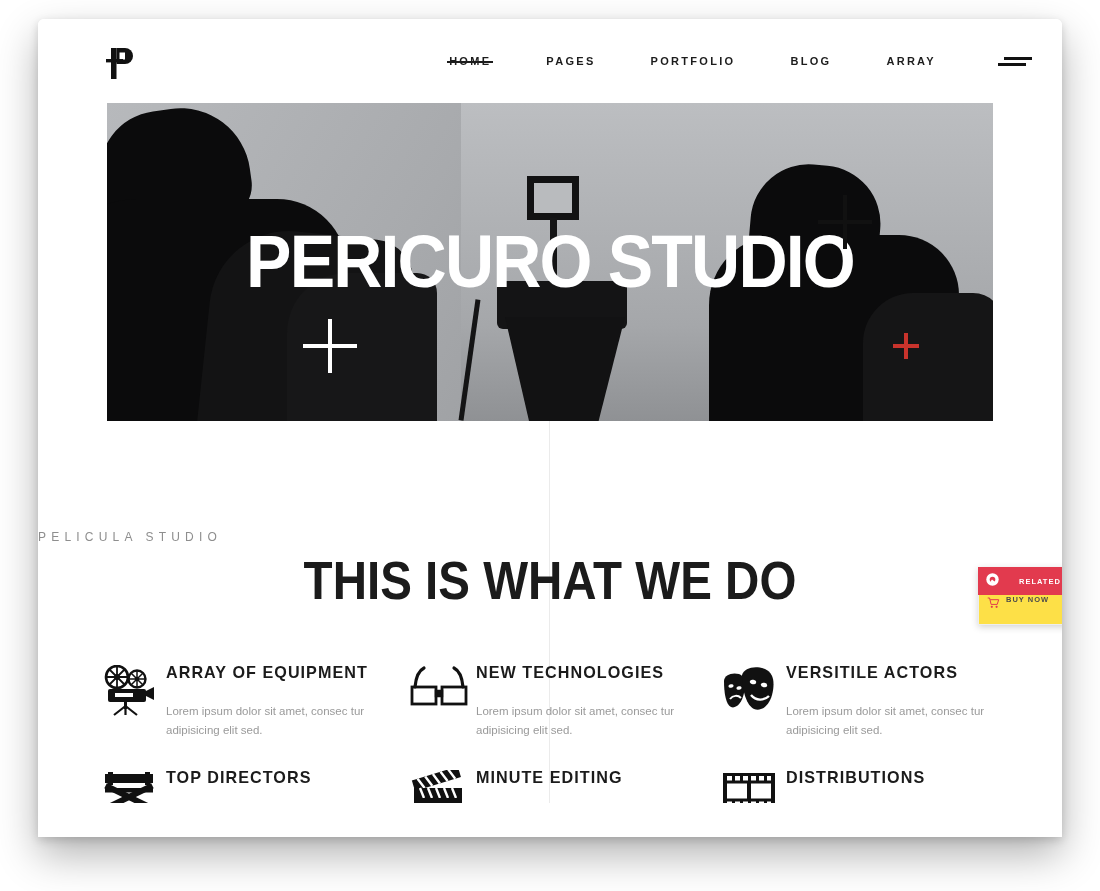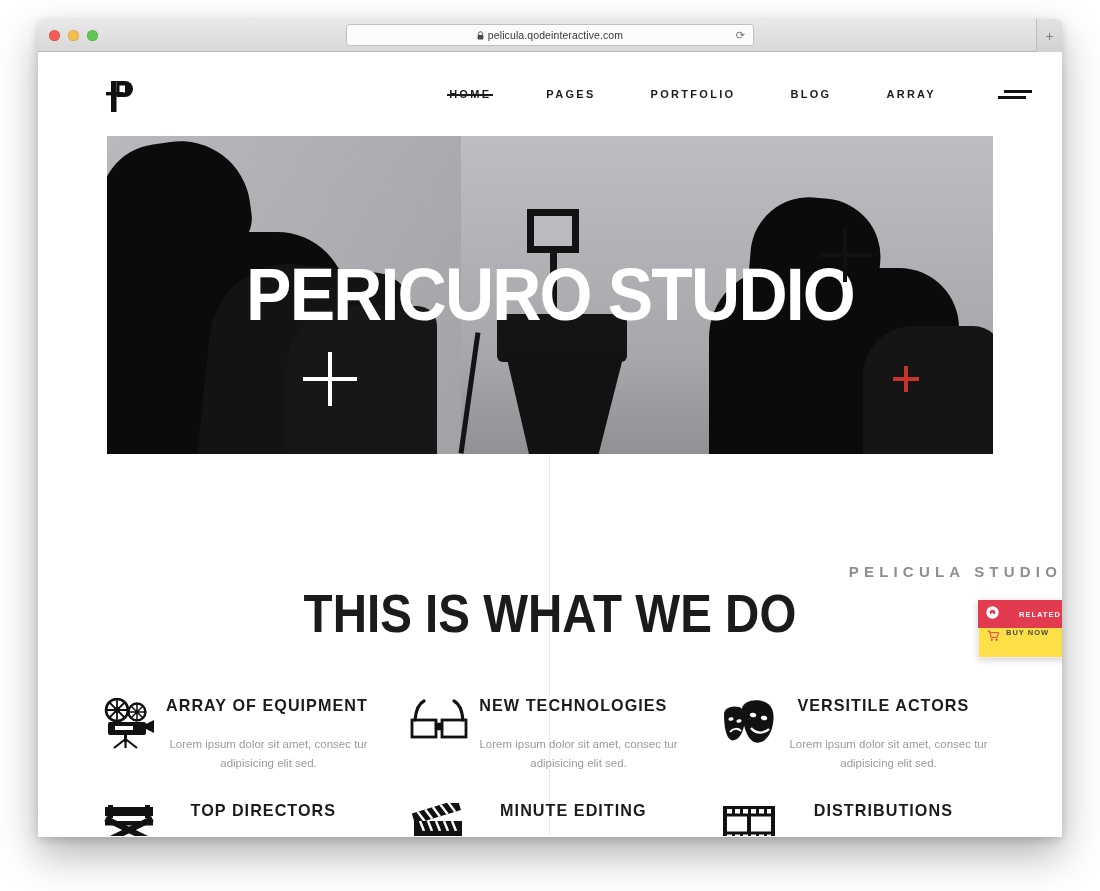--- a/index.html
+++ b/index.html
@@ -151,22 +151,22 @@
   #cross-top-right { left: 711px; top: 92px; width: 54px; height: 54px; }
   #cross-top-right .h { left: 0; top: 25px; width: 54px; height: 3.5px; }
   #cross-top-right .v { left: 25px; top: 0; width: 3.5px; height: 54px; }
   #cross-bottom-right { left: 786px; top: 230px; width: 26px; height: 26px; }
   #cross-bottom-right .h { left: 0; top: 11px; width: 26px; height: 3.5px; }
   #cross-bottom-right .v { left: 11px; top: 0; width: 3.5px; height: 26px; }
 
   
   #section-subtitle {
     position: absolute; left: 0; right: 0; top: 511px;
-    text-align: right;
-    font-size: 15px; letter-spacing: 5.2px; color: #8e8e8e; font-weight: bold;
+    text-align: left;
+    font-size: 12px; letter-spacing: 5.2px; color: #8e8e8e; font-weight: normal;
   }
   #section-title {
     position: absolute; left: 0; right: 0; top: 530px;
     text-align: center;
     font-family: "Liberation Sans Narrow", "Liberation Sans", sans-serif;
     font-weight: bold;
     font-size: 54px; line-height: 62px; letter-spacing: 0px; color: #1b1b1b;
     transform: scaleX(0.88);
   }
 
@@ -176,21 +176,21 @@
     width: 930px;
     display: grid;
     grid-template-columns: repeat(3, 1fr);
     row-gap: 0px;
   }
   .feature { display: flex; padding: 14px 18px 14px 0px; height: 105px; }
   .feature-icon {
     width: 74px; min-width: 74px; display: flex; align-items: flex-start;
     justify-content: center; padding-top: 4px; color: #111;
   }
-  .feature-body { padding-top: 2px; text-align: center; }
+  .feature-body { padding-top: 2px; }
   .feature-title {
     font-family: "Liberation Sans Narrow", "Liberation Sans", sans-serif;
     font-size: 17px; font-weight: bold; letter-spacing: 1.1px; color: #1b1b1b;
     margin-bottom: 10px; transform: scaleX(0.95); transform-origin: left;
   }
   .feature-text {
     font-size: 11.5px; line-height: 19px; color: #9a9a9a; max-width: 205px; margin-top: 19px;
   }
 
   
@@ -216,40 +216,20 @@
     position: absolute; left: 0; bottom: 0; width: 100%; height: 1px; background: #ffffff;
   }
 </style>
 </head>
 <body>
 
 <div id="page">
 
   <div id="browser-window">
 
-    <div id="chrome-bar">
-      <div class="traffic-lights">
-        <span class="light red"></span>
-        <span class="light yellow"></span>
-        <span class="light green"></span>
-      </div>
-
-      <div id="url-bar">
-        <span id="lock-icon">
-          <svg width="7" height="9" viewBox="0 0 7 9">
-            <path d="M1.6 4V2.6a1.9 1.9 0 0 1 3.8 0V4" fill="none" stroke="#4a4a4a" stroke-width="0.9"></path>
-            <rect x="0.6" y="4" width="5.8" height="4.4" rx="0.7" fill="#4a4a4a"></rect>
-          </svg>
-        </span>
-        <span id="url-text">pelicula.qodeinteractive.com</span>
-        <span id="reload-icon">⟳</span>
-      </div>
-
-      <div id="newtab-button">+</div>
-    </div>
 
     <div id="viewport">
 
       <div id="center-divider"></div>
 
       <div id="site-header">
 
         <div id="logo">
           <svg width="40" height="40" viewBox="0 0 40 40">
             <rect x="9" y="5" width="5.5" height="31" fill="#111"></rect>

